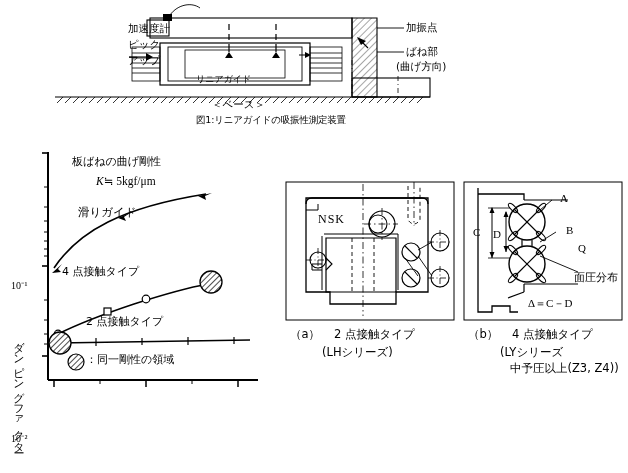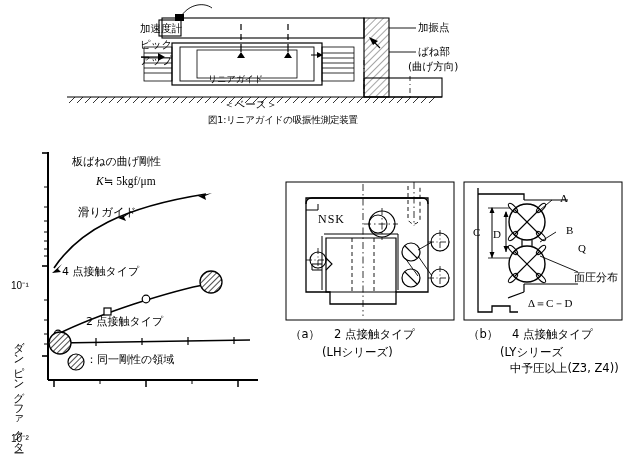--- a/index.html
+++ b/index.html
@@ -31,29 +31,29 @@
   .caption {
     font-family: "DejaVu Sans", "Liberation Sans", sans-serif;
     font-size: 9.5px;
     letter-spacing: -0.2px;
     white-space: pre;
   }
   .sm { font-size: 9px; margin-top: 16px; }
   .md { font-size: 10.5px; }
 
   
-  #fig1 { left: 12px; top: 0; width: 520px; height: 135px; }
+  #fig1 { left: 0; top: 0; width: 520px; height: 135px; }
   #fig1 svg { display:block; }
 
   
   #fig2 { left: 0px; top: 138px; width: 272px; height: 335px; }
   #fig2 svg { display: block; }
 
   .axlabel {
-    font-family: Liberation Sans, sans-serif;
+    font-family: Liberation Serif, serif;
     font-size: 10px;
   }
   .ylabel-vert {
     position: absolute;
     left: 6px;
     top: 196px;
     width: 18px;
     font-family: "DejaVu Sans", "Liberation Sans", sans-serif;
     font-size: 11px;
     line-height: 11.5px;

